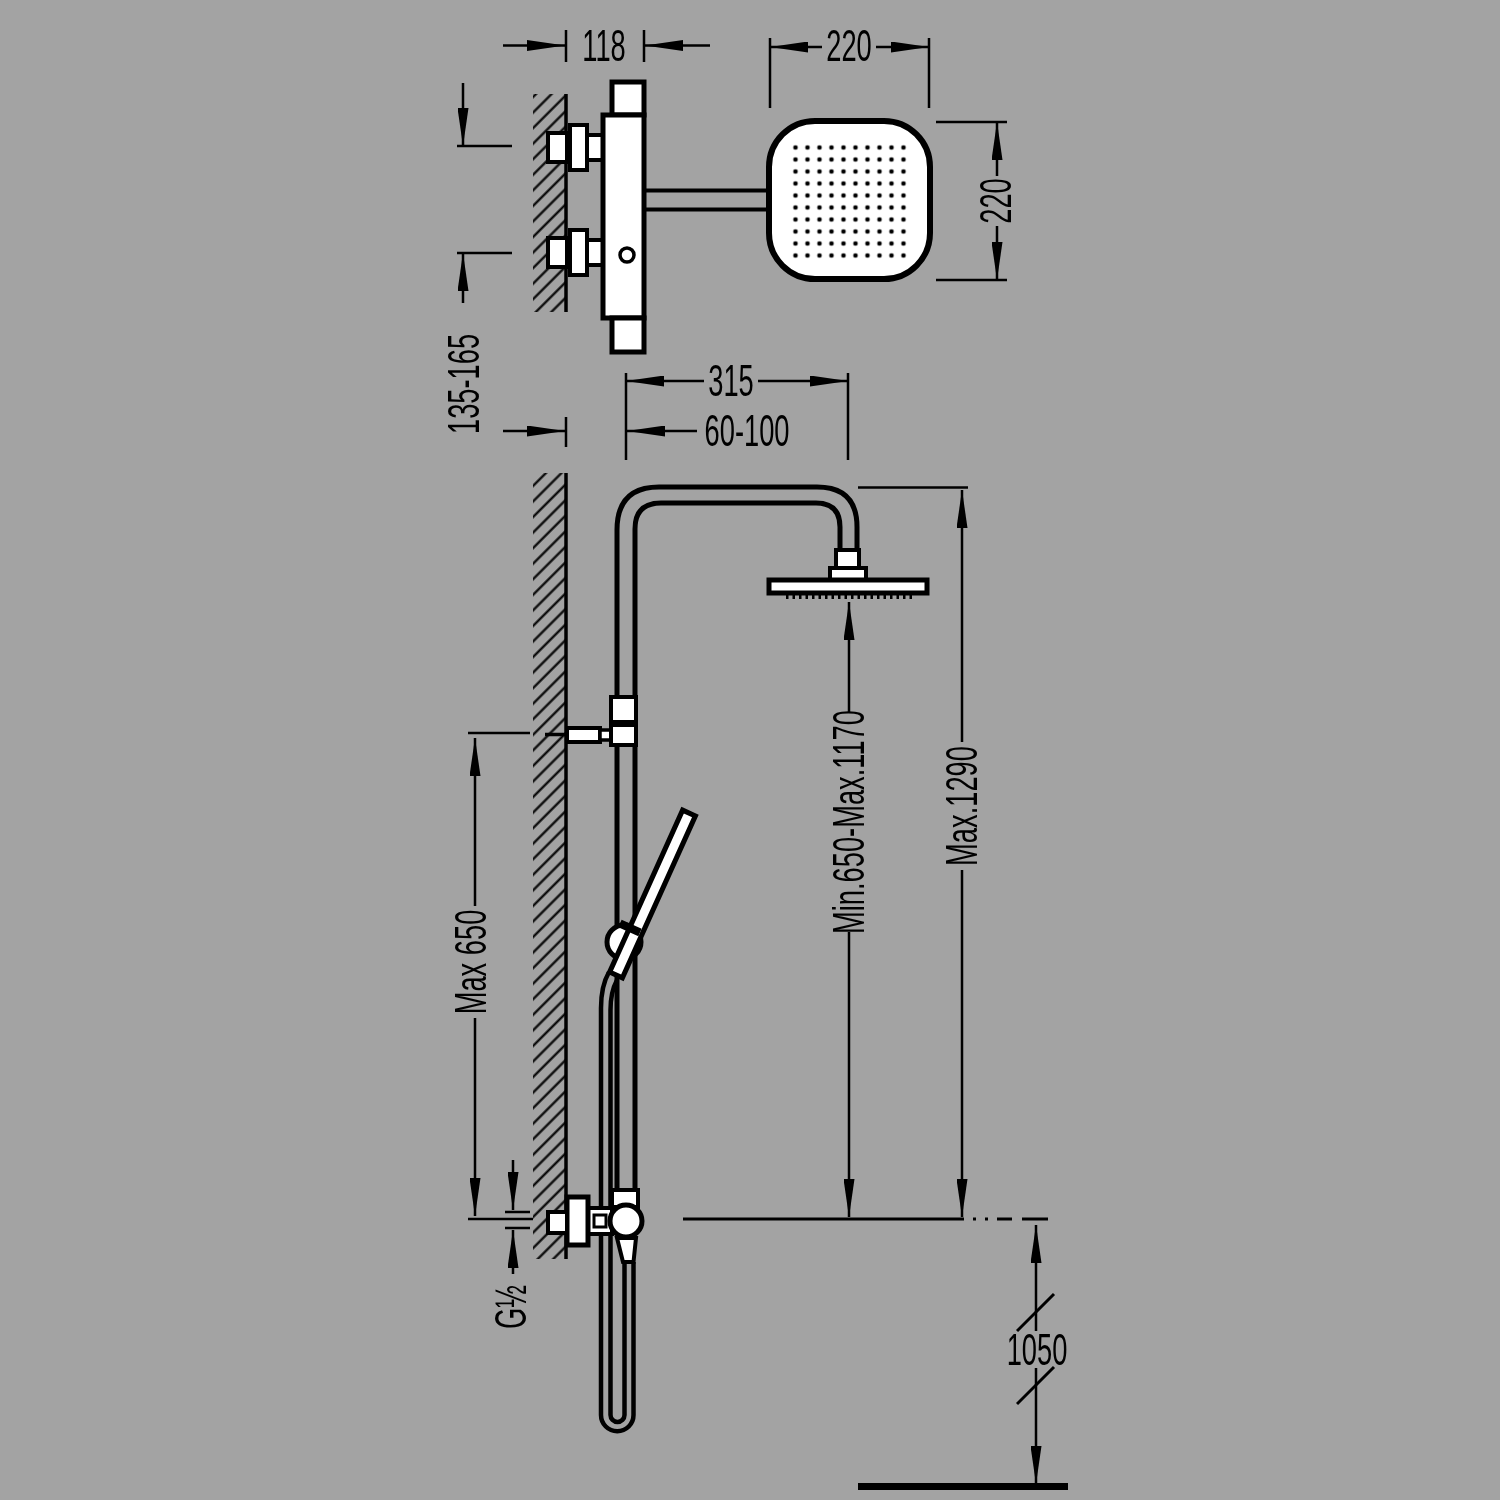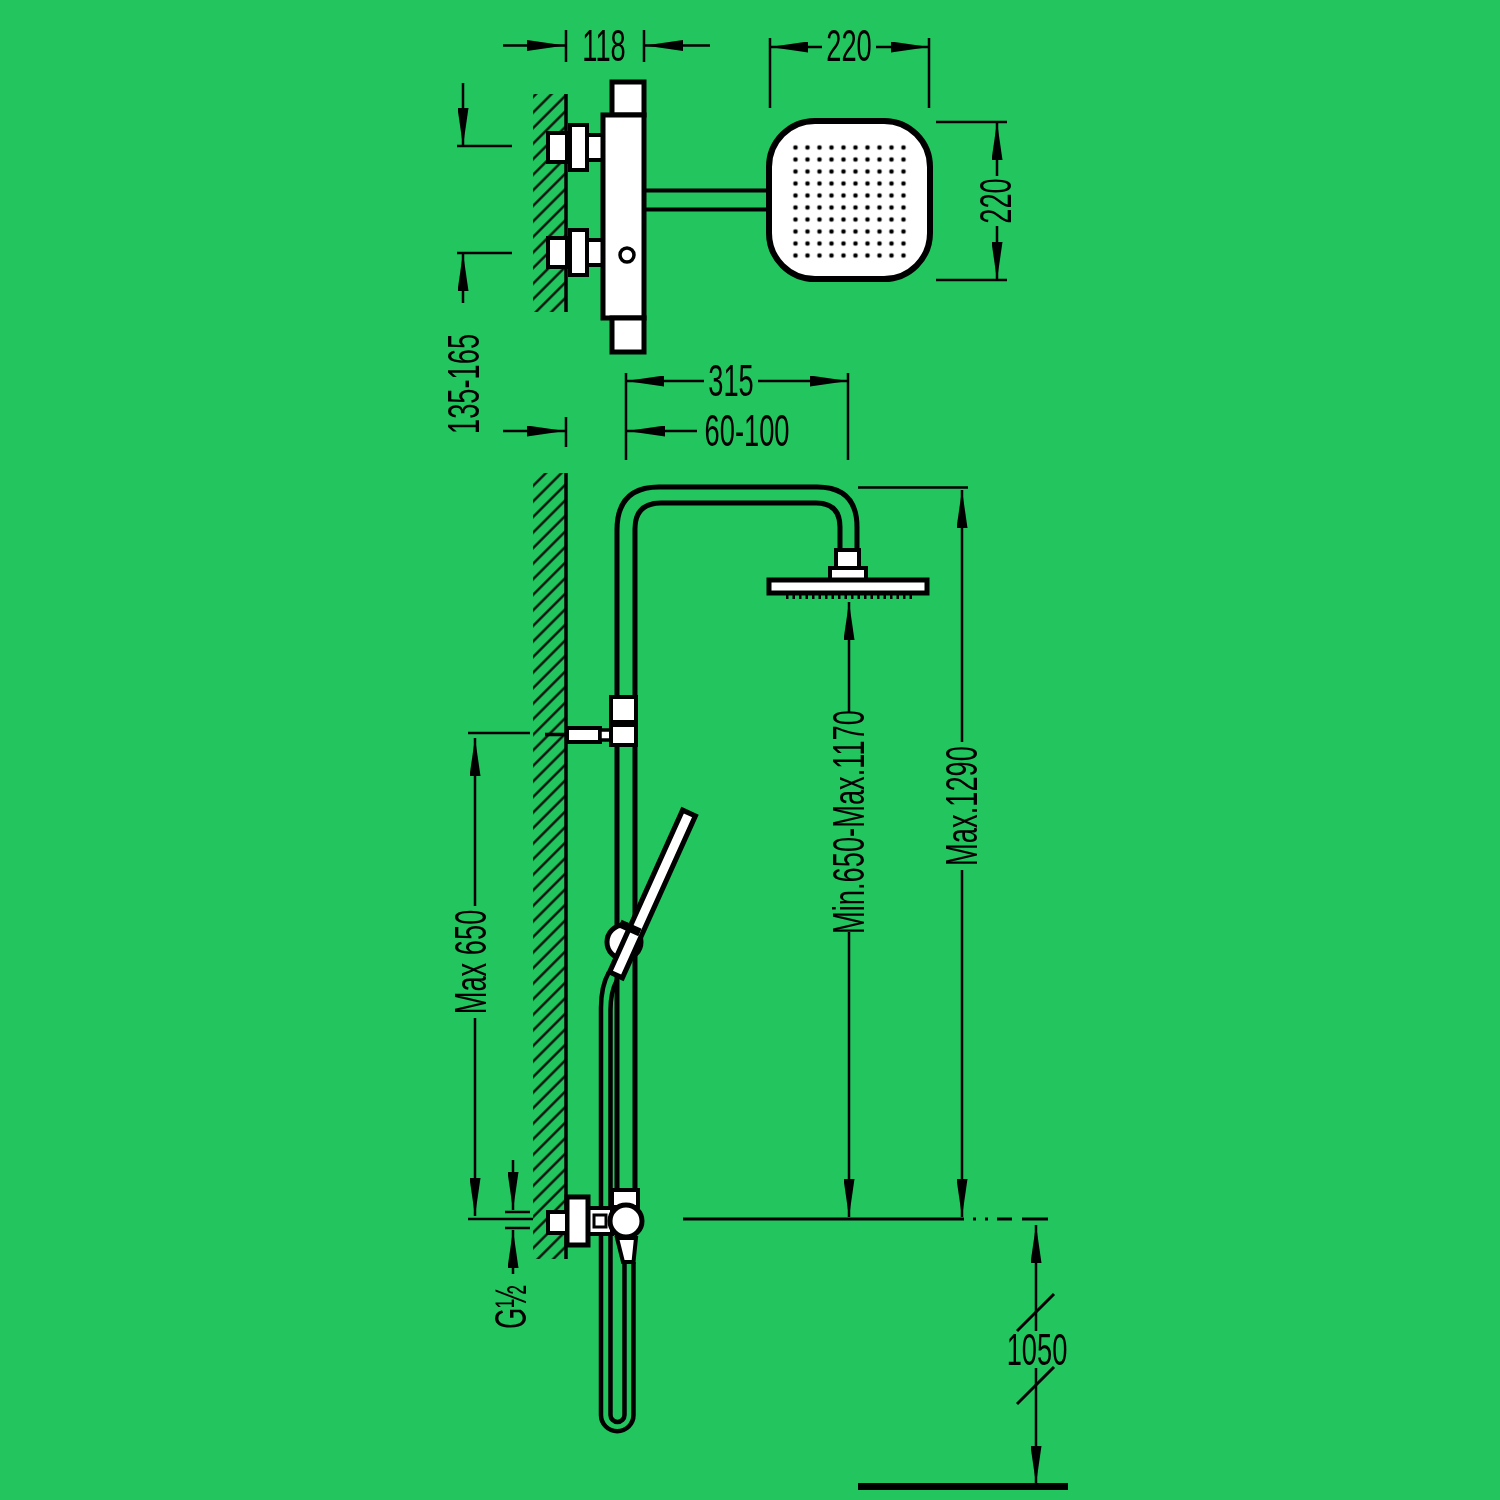--- a/index.html
+++ b/index.html
@@ -1,16 +1,16 @@
 <!DOCTYPE html>
 <html><head>
 <meta charset="utf-8">
 <style>
   html,body{margin:0;padding:0;background:#fff;}
-  .stage{width:1500px;height:1500px;position:relative;background:#22c55e;overflow:hidden;}
+  .stage{width:1500px;height:1500px;position:relative;background:#a3a3a3;overflow:hidden;}
   svg{display:block;}
   .ln{stroke:#000;fill:none;}
   .fw{fill:#fff;stroke:#000;}
   .s6{stroke-width:6;}
   .s5{stroke-width:5;}
   .s45{stroke-width:4.5;}
   .s4{stroke-width:4;}
   .s35{stroke-width:3.5;}
   .s3{stroke-width:3;}
   .d{stroke:#000;stroke-width:2.5;fill:none;}

